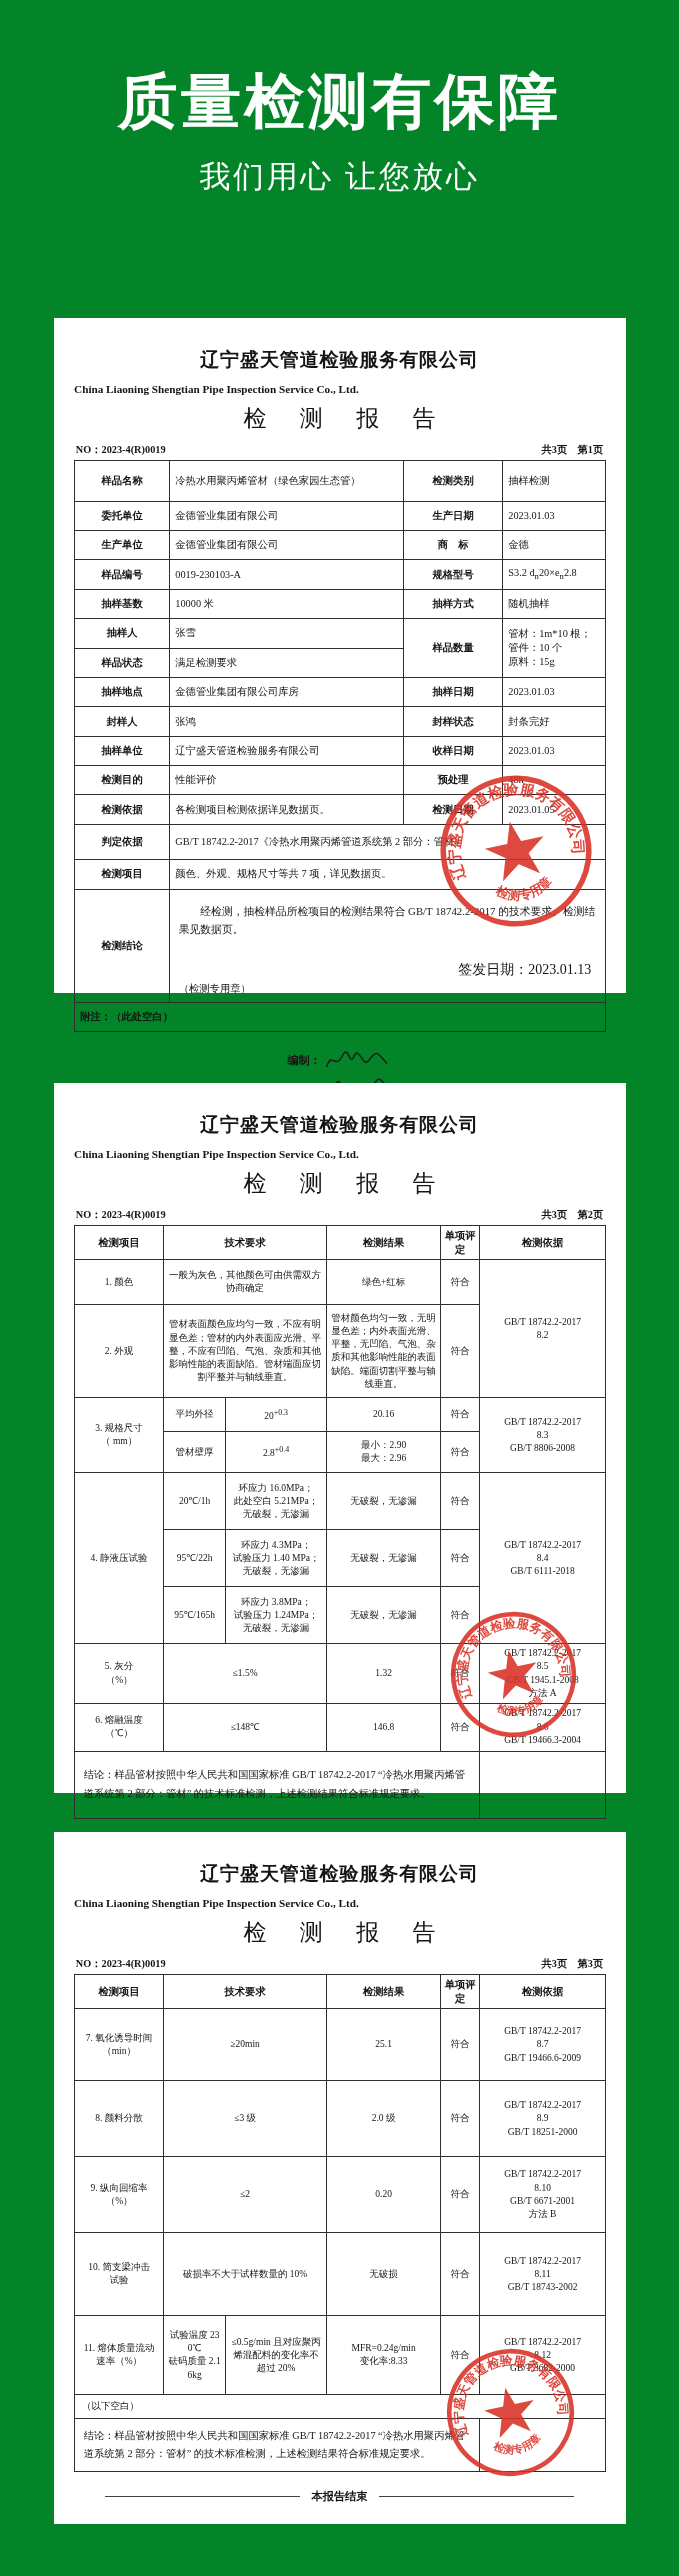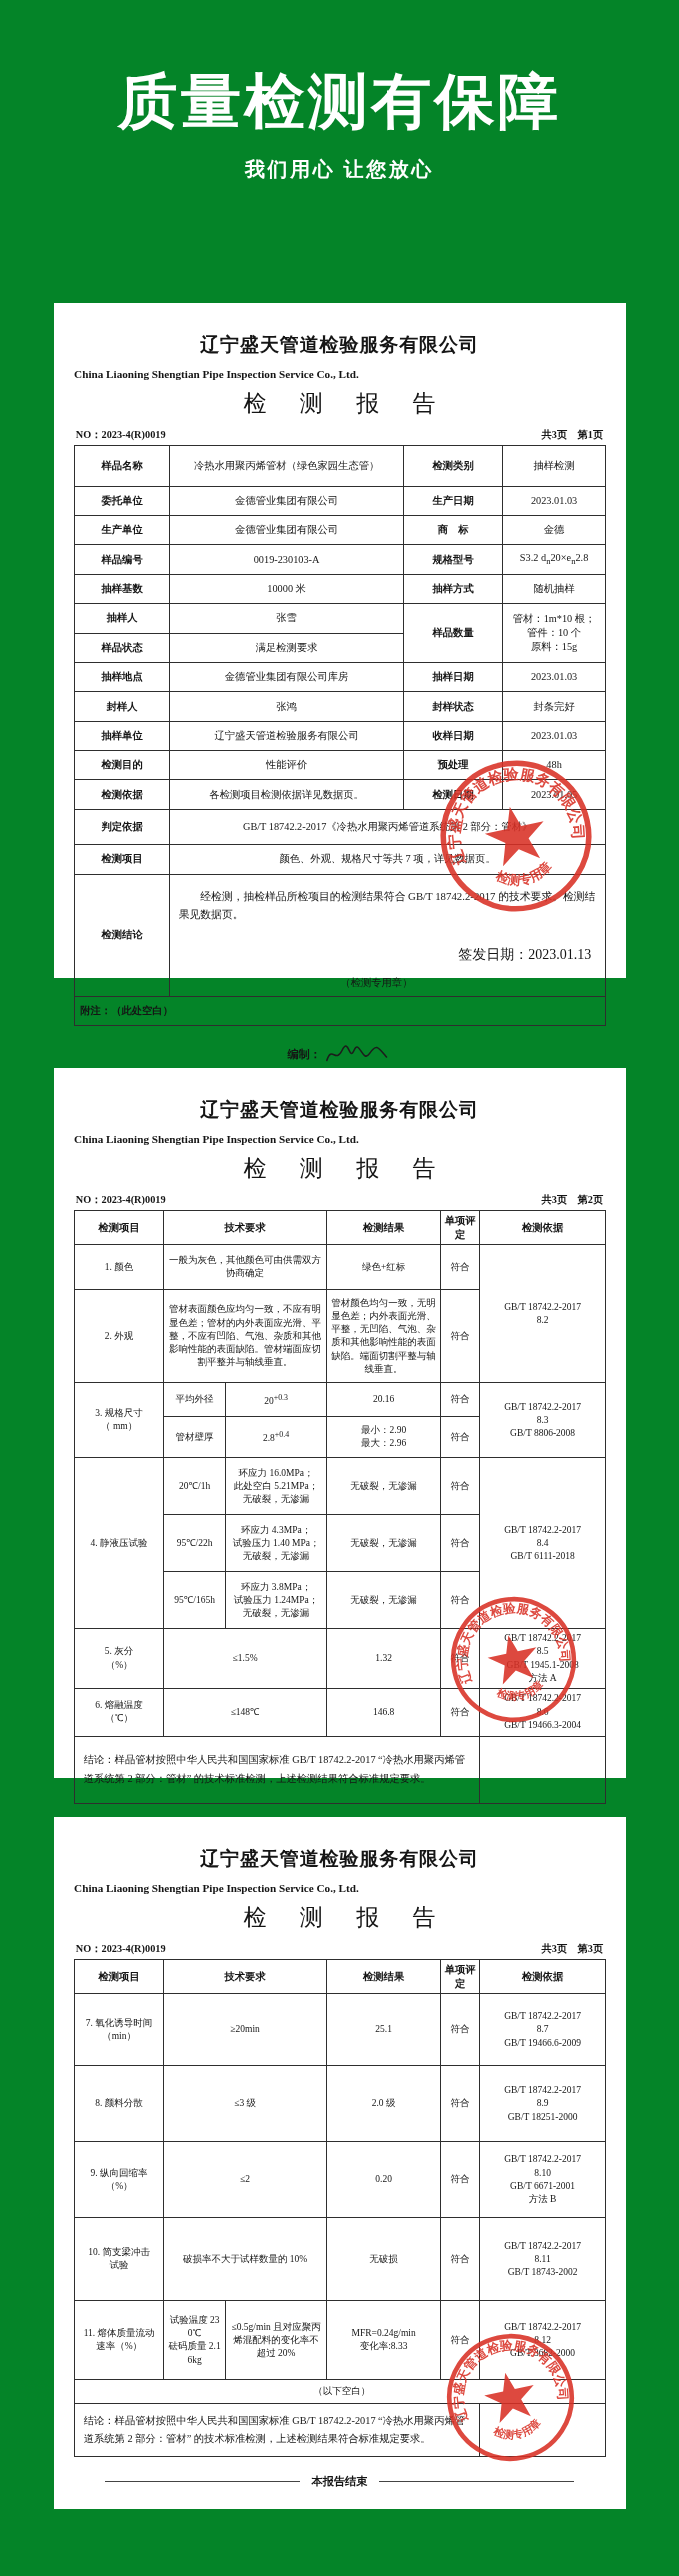--- a/index.html
+++ b/index.html
@@ -8,21 +8,21 @@
     background:#048428;
     font-family:"Liberation Sans", sans-serif;
   }
   
   .hero { text-align:center; color:#ffffff; }
   .hero-title {
     margin:0; padding-top:72px;
     font-size:60px; font-weight:900; letter-spacing:3.4px; line-height:1;
     font-family:"Liberation Sans", sans-serif;
   }
-  .hero-sub { margin:24px 3px 0; font-size:20px; font-weight:700; letter-spacing:2.6px; }
+  .hero-sub { margin:24px 3px 0; font-size:31px; font-weight:400; letter-spacing:2.6px; }
 
   
   .page {
     width:572px; margin:0 auto; background:#ffffff;
     box-sizing:border-box; padding:20.6px 20.6px 13.8px;
     position:relative; color:#151515;
     font-family:"Liberation Serif", serif;
   }
   .page-1 { margin-top:120px; height:675px; }
   .page-2 { margin-top:90px; height:710px; }
@@ -35,27 +35,27 @@
           font-size:10.3px; font-weight:bold; margin:8.6px 1.7px 3.4px;gap:16px; }
 
   table { width:100%; border-collapse:collapse; table-layout:fixed; }
   td, th { border:0.9px solid #2e2e2e; vertical-align:middle; word-break:break-all; }
 
   
   .info-table td { font-size:10.3px; padding:1.7px 5.2px; height:25px; line-height:1.35; }
   .info-table .row-first td { height:36px; }
   .info-table .row-judge td { height:31px; }
   .lab { font-weight:bold; text-align:center; }
-  .val { text-align:center; }
+  .val { text-align:left; }
   .pre { white-space:pre-line; }
 
   .concl-cell { height:110px; position:relative; vertical-align:top; padding:12px 8.6px 5.2px !important; }
   .concl-text { text-indent:2em; font-size:10.8px; line-height:1.7; margin:0; text-align:left; }
   .concl-issue { text-align:right; font-size:14px; margin-top:22.4px; padding-right:5.2px; }
-  .concl-note  { text-align:center; font-size:10.3px; margin-top:12px;  padding-right:22.4px; }
+  .concl-note  { text-align:left; font-size:10.3px; margin-top:3px;  padding-right:22.4px; }
   .remark-cell { height:29px; text-align:left; font-weight:bold; font-size:10.8px; }
 
   .sig-row { display:flex; justify-content:space-between; align-items:center;
              margin-top:13.8px; padding:0 19px; font-size:11.2px; font-weight:bold;flex-direction:column; }
   .sig-item { display:flex; align-items:center; gap:1.7px; }
   .sig-item svg { display:block; }
 
   
   .data-table th { font-size:10.3px; font-weight:bold; padding:2.6px 2.6px; }
   .data-table td { font-size:9.5px; padding:2.6px 3.4px; text-align:center; line-height:1.4; }
@@ -423,21 +423,21 @@
 砝码质量 2.16kg</td>
       <td>≤0.5g/min 且对应聚丙烯混配料的变化率不超过 20%</td>
       <td class="pre">MFR=0.24g/min
 变化率:8.33</td>
       <td>符合</td>
       <td class="pre">GB/T 18742.2-2017
 8.12
 GB/T 3682-2000</td>
     </tr>
     <tr style="height:24px">
-      <td colspan="6" style="text-align:center; padding-left:6.9px">（以下空白）</td>
+      <td colspan="6" style="text-align:left; padding-left:6.9px">（以下空白）</td>
     </tr>
     <tr style="height:53px">
       <td colspan="5" style="text-align:left; font-size:10.3px; padding:5.2px 8.6px; line-height:1.8">结论：样品管材按照中华人民共和国国家标准 GB/T 18742.2-2017 “冷热水用聚丙烯管道系统第 2 部分：管材” 的技术标准检测，上述检测结果符合标准规定要求。</td>
       <td></td>
     </tr>
   </tbody>
     </table>
 
   <div class="endline">
     <span class="rule"></span>

